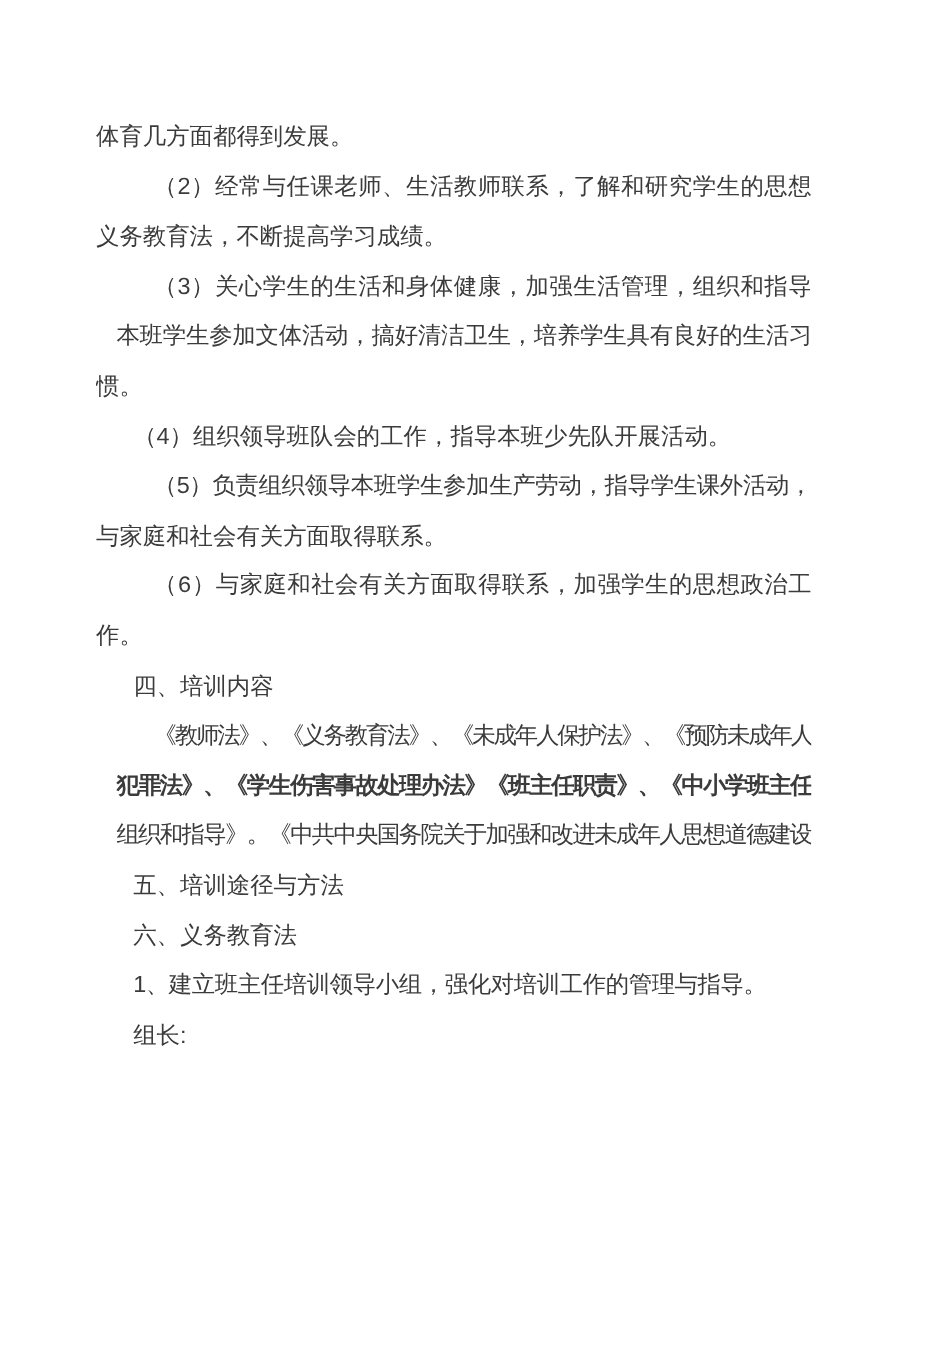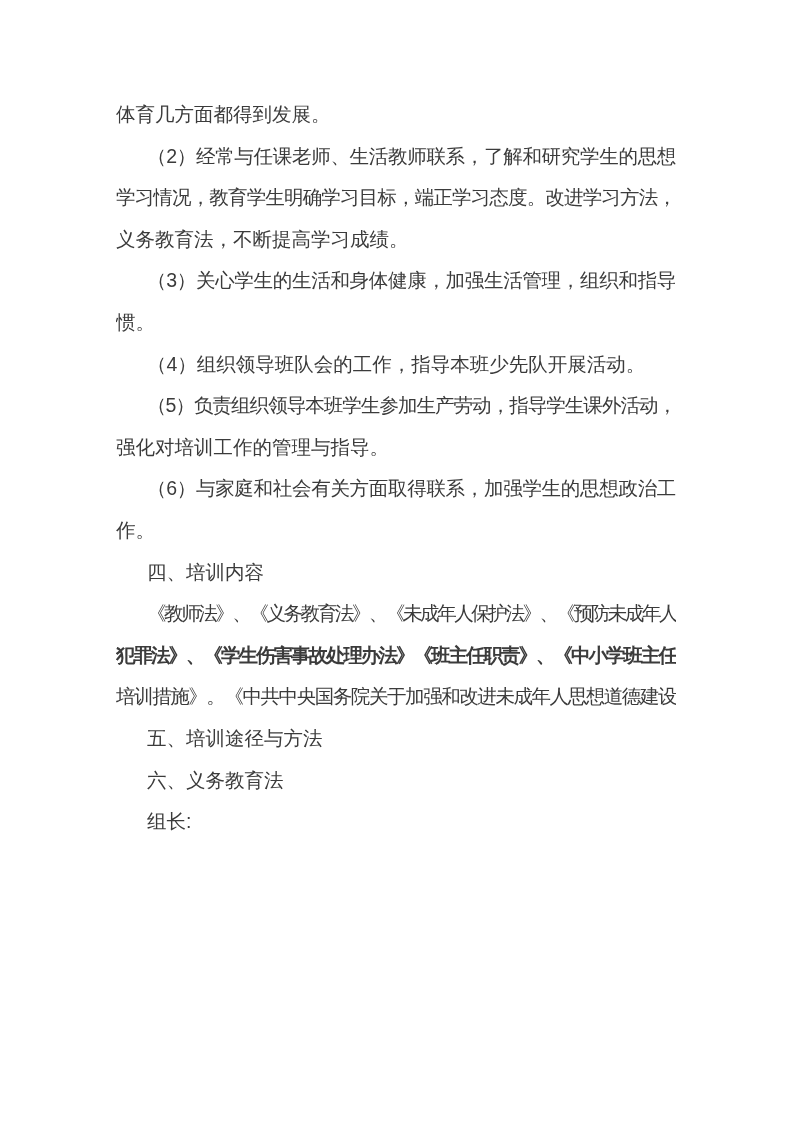--- a/index.html
+++ b/index.html
@@ -6,64 +6,66 @@
     margin: 0;
     padding: 0;
     background: #ffffff;
   }
   .page {
     position: relative;
     width: 793px;
     height: 1122px;
     background: #ffffff;
     box-sizing: border-box;
-    padding: 94px 117px 0 116px;
+    padding: 94px 117px 0 80px;
     overflow: hidden;
   }
   .doc {
     font-family: "Liberation Sans", sans-serif;
     font-size: 19.5px;
     line-height: 41.6px;
     color: #3b3b3b;
     text-align: left;
   }
   .line {
     white-space: nowrap;
     overflow: hidden;
   }
   .line.fill {
     text-align: justify;
     text-align-last: justify;
     text-justify: inter-character;
+    margin-left: 17px;
   }
   .line.last {
     text-align: left;
     text-align-last: left;
   }
   .line.indent {
     text-indent: 31px;
   }
 </style>
 </head>
 <body>
 
 <div class="page">
   <div class="doc" style="color: rgb(59, 59, 59);">
       <div class="line last">体育几方面都得到发展。</div>
       <div class="line fill indent" style="letter-spacing: -0.34px;">（2）经常与任课老师、生活教师联系，了解和研究学生的思想</div>
-      <div class="line fill" style="letter-spacing: -0.88px;">学习情况，教育学生明确学习目标，端正学习态度。改进学习方法，</div>
       <div class="line last">义务教育法，不断提高学习成绩。</div>
       <div class="line fill indent" style="letter-spacing: -0.34px;">（3）关心学生的生活和身体健康，加强生活管理，组织和指导</div>
+      <div class="line fill" style="letter-spacing: -0.88px;">本班学生参加文体活动，搞好清洁卫生，培养学生具有良好的生活习</div>
       <div class="line last">惯。</div>
       <div class="line last indent">（4）组织领导班队会的工作，指导本班少先队开展活动。</div>
       <div class="line fill indent" style="letter-spacing: -1.02px;">（5）负责组织领导本班学生参加生产劳动，指导学生课外活动，</div>
-      <div class="line last">强化对培训工作的管理与指导。</div>
-      <div class="line fill indent" style="letter-spacing: -0.34px;">（6）与家庭和社会有关方面取得联系，加强学生的思想政治工</div>
+      <div class="line last">与家庭和社会有关方面取得联系。</div>
+      <div class="line fill indent" style="letter-spacing: -0.34px; font-family: Liberation Mono, monospace;">（6）与家庭和社会有关方面取得联系，加强学生的思想政治工</div>
       <div class="line last">作。</div>
       <div class="line last indent">四、培训内容</div>
       <div class="line fill indent" style="letter-spacing: -2.5px;">《教师法》、《义务教育法》、《未成年人保护法》、《预防未成年人</div>
       <div class="line fill" style="letter-spacing: -2.05px; font-weight: bold;">犯罪法》、《学生伤害事故处理办法》《班主任职责》、《中小学班主任</div>
-      <div class="line fill" style="letter-spacing: -1.5px;">培训措施》。《中共中央国务院关于加强和改进未成年人思想道德建设</div>
+      <div class="line fill" style="letter-spacing: -1.5px;">组织和指导》。《中共中央国务院关于加强和改进未成年人思想道德建设</div>
       <div class="line last indent">五、培训途径与方法</div>
       <div class="line last indent">六、义务教育法</div>
+      <div class="line last indent" style="letter-spacing: -0.34px;">1、建立班主任培训领导小组，强化对培训工作的管理与指导。</div>
       <div class="line last indent">组长:</div>
     </div>
 </div>
 
 </body></html>

